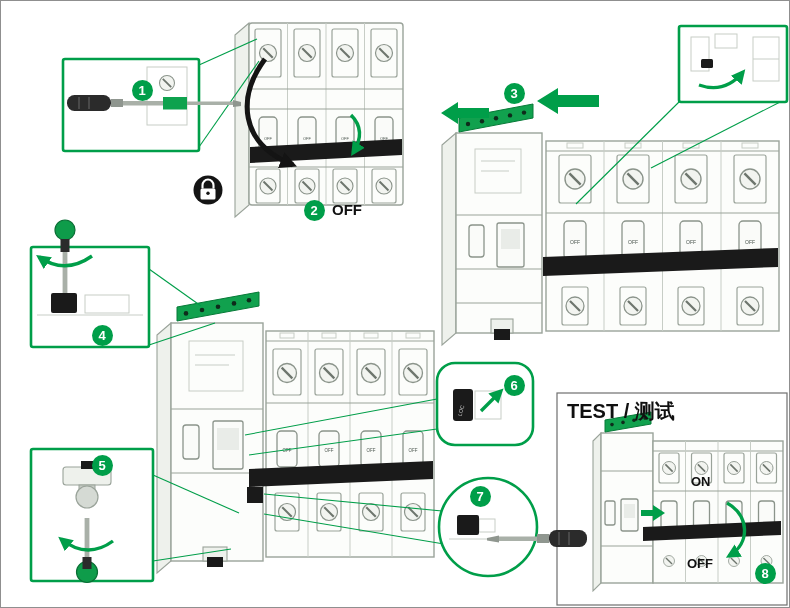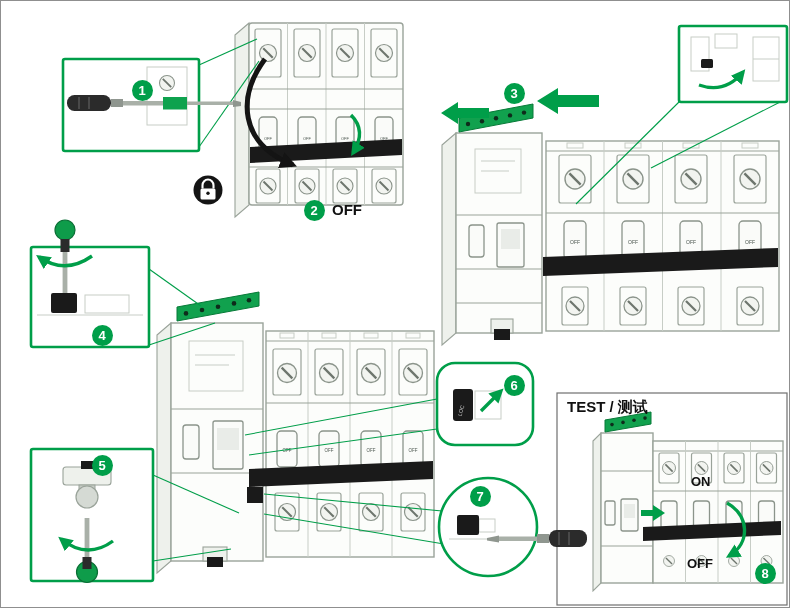--- a/index.html
+++ b/index.html
@@ -6,21 +6,21 @@
   html,body { background:#ffffff; font-family:"Liberation Sans", sans-serif; }
   .stage { position:relative; width:790px; height:608px; background:#fff;
            border:1px solid #8f8f8f; overflow:hidden; }
   .stage > svg { position:absolute; left:0; top:0; }
 
   .badge { position:absolute; width:21px; height:21px; border-radius:50%;
            background:#009E49; color:#fff; font-size:13px; font-weight:bold;
            display:flex; align-items:center; justify-content:center; line-height:1; }
   .lbl { position:absolute; color:#101010; font-weight:bold; white-space:nowrap; }
   .off2       { left:331px; top:200px; font-size:15px; }
-  .test-title { left:566px; top:397px; font-size:15px; }
+  .test-title { left:566px; top:397px; font-size:20px; }
   .on8        { left:690px; top:473px; font-size:13px;text-align:center; }
   .off8       { left:686px; top:555px; font-size:13px; }
 
   
   .o  { fill:none; stroke:#9aa39a; stroke-width:1.2; }
   .ol { fill:none; stroke:#c7cdc6; stroke-width:1; }
   .bd { fill:#fcfdfb; stroke:#9aa39a; stroke-width:1.4; }
   .sf { fill:#eef1ec; stroke:#9aa39a; stroke-width:1.1; }
   .tg { fill:#fafbf9; stroke:#8b948b; stroke-width:1.3; }
   .bk { fill:#1a1a1a; }

